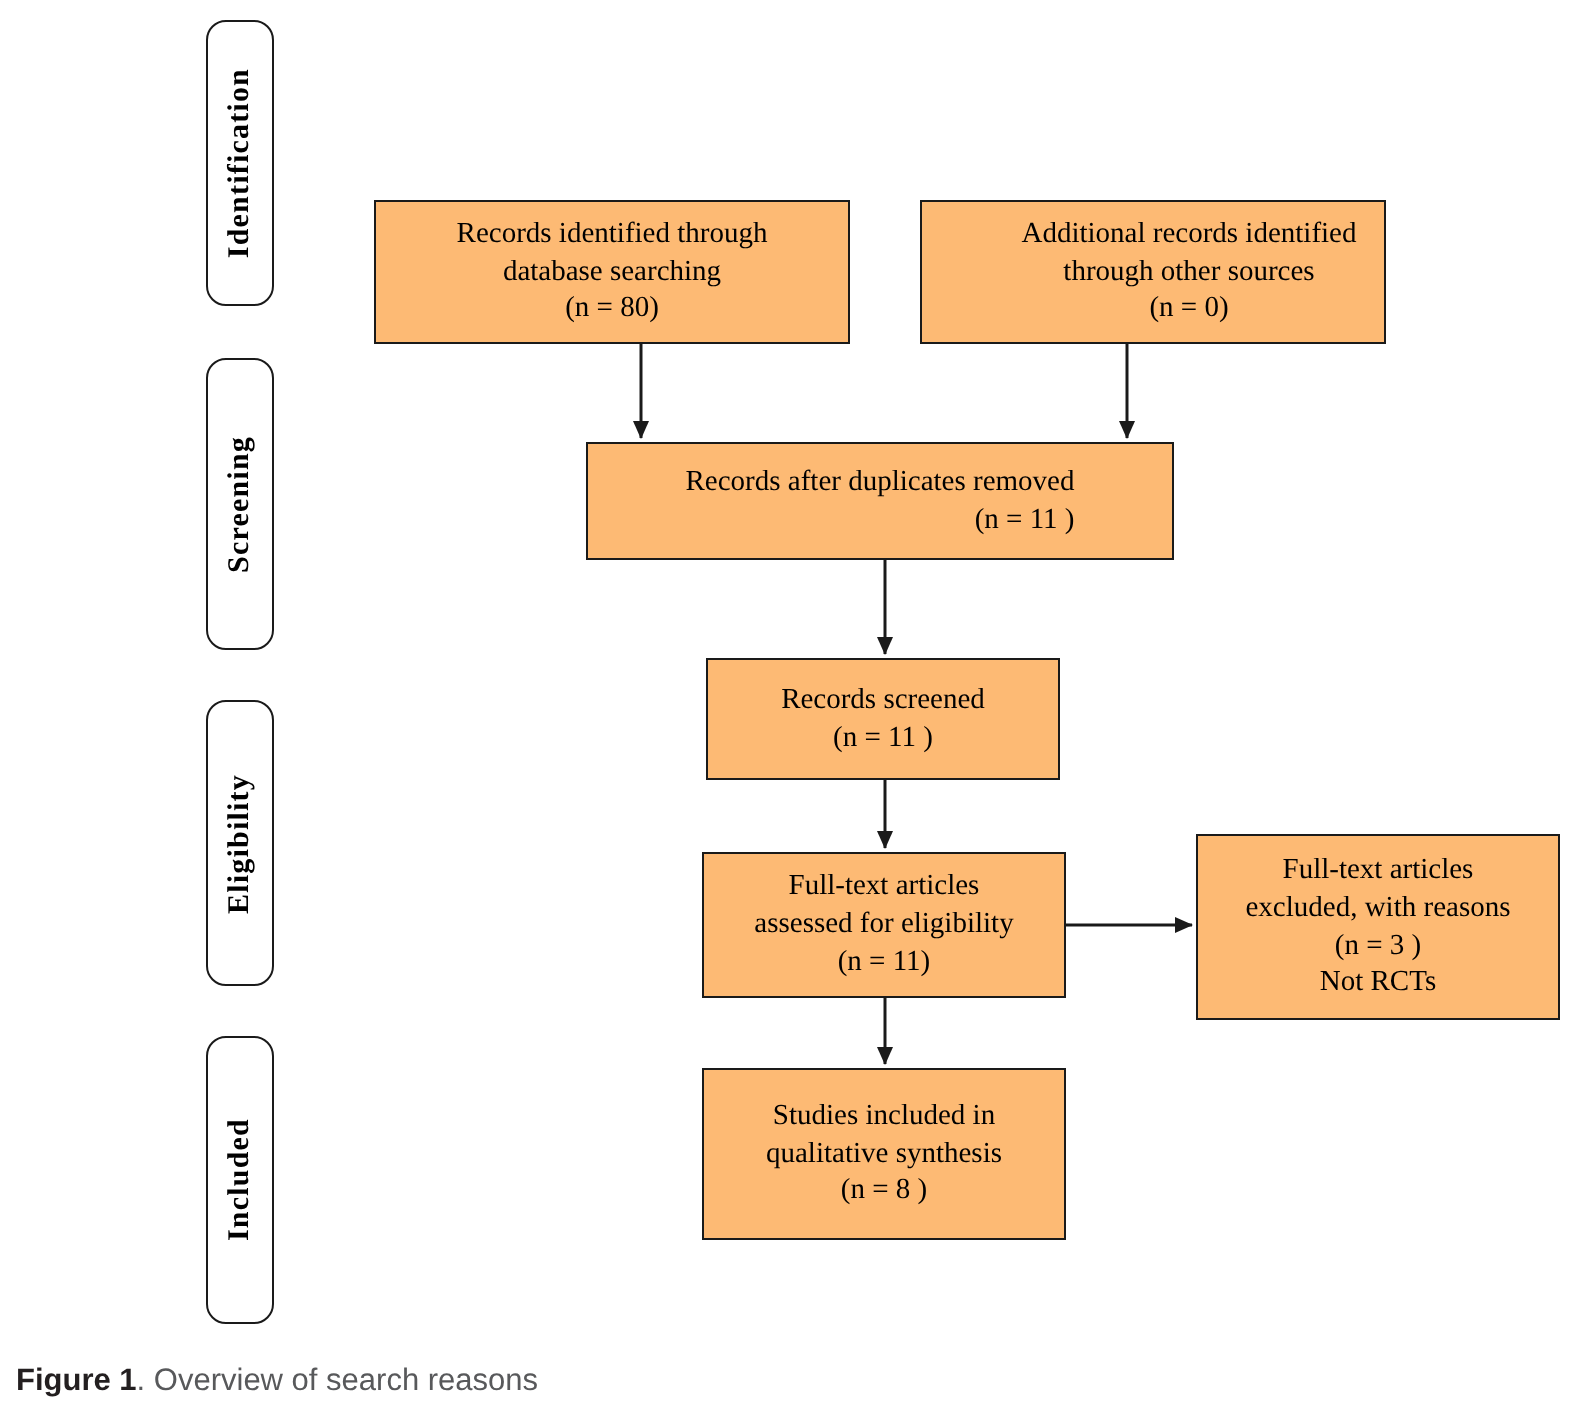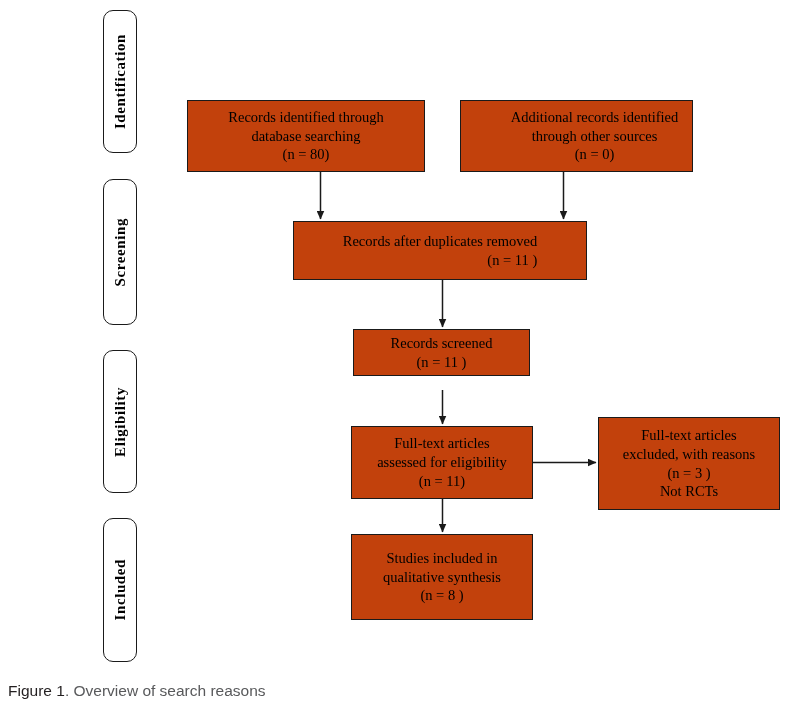--- a/index.html
+++ b/index.html
@@ -15,45 +15,45 @@
     background:#ffffff; box-sizing:border-box;
     display:flex; align-items:center; justify-content:center;
   }
   .stage-label {
     writing-mode:vertical-rl; transform:rotate(180deg);
     font-weight:bold; font-size:15px; letter-spacing:0.6px;
     white-space:nowrap;
   }
   
   .fbox {
-    position:absolute; border:1.5px solid #1a1a1a; background:#c2410c;
+    position:absolute; border:1.5px solid #1a1a1a; background:#fdba74;
     box-sizing:border-box; display:flex; align-items:center; justify-content:center;
     text-align:center; font-size:14.5px; line-height:1.3;
   }
   .fbox .txt { white-space:pre-line; }
   .b-records-identified { left:187px; top:100px; width:238px; height:72px; }
   .b-additional-records { left:460px; top:100px; width:233px; height:72px;padding-left:36px; }
   .b-duplicates-removed { left:293px; top:221px; width:294px; height:59px;text-align:right; }
-  .b-records-screened  { left:353px; top:329px; width:177px; height:47px; }
+  .b-records-screened  { left:353px; top:329px; width:177px; height:61px; }
   .b-fulltext-assessed { left:351px; top:426px; width:182px; height:73px; }
   .b-fulltext-excluded { left:598px; top:417px; width:182px; height:93px; }
   .b-studies-included  { left:351px; top:534px; width:182px; height:86px; }
   .s-identification { top:10px;  height:143px; }
   .s-screening      { top:179px; height:146px; }
   .s-eligibility    { top:350px; height:143px; }
   .s-included       { top:518px; height:144px; }
   
   .arrows { position:absolute; left:0; top:0; width:787px; height:714px; pointer-events:none; }
   
   .caption {
     position:absolute; left:8px; top:682px;
     font-family:"Liberation Sans","DejaVu Sans",sans-serif;
     font-size:15.5px; color:#58595b;
   }
-  .caption .fig-label { font-weight:normal; color:#231f20; }
+  .caption .fig-label { font-weight:bold; color:#231f20; }
 </style>
 </head>
 <body>
 
 <div class="canvas">
 
   <div class="stage s-identification">
     <span class="stage-label">Identification</span>
   </div>
   <div class="stage s-screening">

